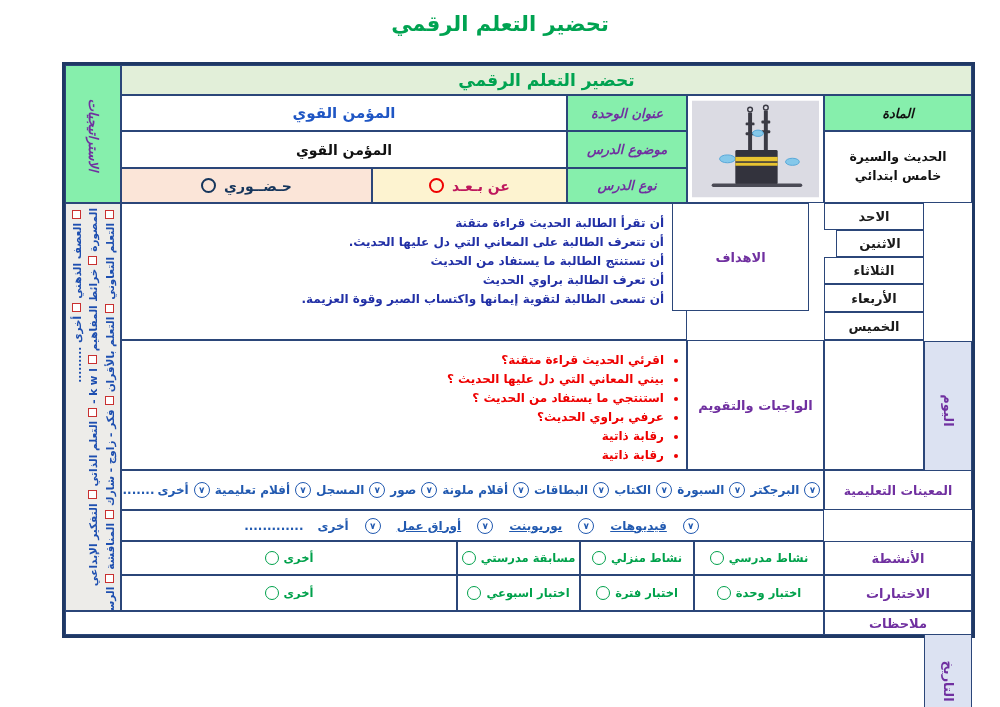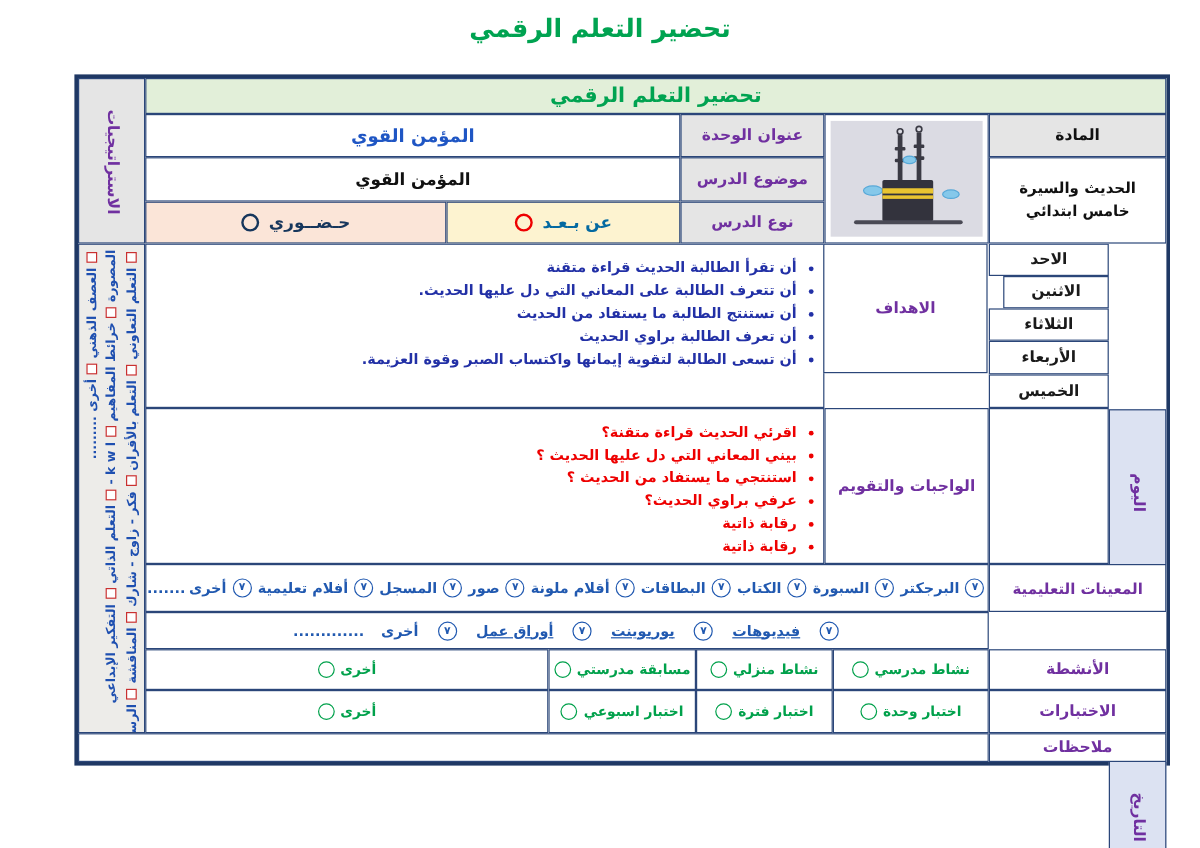--- a/index.html
+++ b/index.html
@@ -5,28 +5,28 @@
   html,body{margin:0;padding:0;background:#fff;}
   body{width:1000px;height:707px;position:relative;overflow:hidden;
        font-family:"DejaVu Sans",sans-serif;direction:rtl;}
   .page-title{position:absolute;top:12px;right:0;left:0;text-align:center;
        font-size:21px;font-weight:bold;color:#00A351;}
   .tbl{position:absolute;top:62px;right:25px;width:913px;height:576px;
        border:3px solid #1F3864;box-sizing:border-box;background:#fff;}
   .cell{position:absolute;box-sizing:border-box;border:1px solid #2B4679;
        display:flex;align-items:center;justify-content:center;background:#fff;overflow:hidden;}
   .lbl{color:#7030A0;font-weight:bold;font-size:13px;}
-  .bluebg{background:#e5e5e5;}
+  .bluebg{background:#86efac;font-style:italic;}
   .barbg{background:#DCE2F2;}
   .graybg{background:#EDECE9;}
   .hdr{background:#E2EFD9;color:#00A351;font-weight:bold;font-size:17px;}
   .black-bold{color:#111;font-weight:bold;font-size:13px;}
   .unit-val{color:#1F56C4;font-weight:bold;font-size:15px;}
   .topic-val{color:#111;font-weight:bold;font-size:14px;}
-  .remote{background:#FDF3D0;color:#0369a1;font-weight:bold;font-size:14px;letter-spacing:1px;}
+  .remote{background:#FDF3D0;color:#be185d;font-weight:bold;font-size:14px;letter-spacing:1px;}
   .inperson{background:#FBE5D8;color:#16365C;font-weight:bold;font-size:14px;letter-spacing:2px;}
   .subject-val{color:#111;font-weight:600;font-size:12.5px;line-height:1.5;text-align:center;}
   ul.blist{margin:0;padding:10px 22px 0 6px;list-style:disc;text-align:right;}
   ul.blist li{font-size:12px;font-weight:bold;line-height:1.5;margin:0 0 1px 0;}
   .obj li{color:#2230A6;}
   .hw  li{color:#EE0000;}
   .day-cell{font-size:13px;font-weight:bold;color:#1a1a1a;}
   .vwrap{position:relative;}
   .vrot{position:absolute;top:0;left:0;transform-origin:0 0;
         display:flex;align-items:center;justify-content:center;white-space:nowrap;}
@@ -147,21 +147,21 @@
 
   <div class="cell" style="right:285px;top:138px;width:566px;height:137px;align-items:flex-start;justify-content:flex-start;">
     <ul class="blist obj">
         <li>أن تقرأ الطالبة الحديث قراءة متقنة</li>
         <li>أن تتعرف الطالبة على المعاني التي دل عليها الحديث.</li>
         <li>أن تستنتج الطالبة ما يستفاد من الحديث</li>
         <li>أن تعرف الطالبة براوي الحديث</li>
         <li>أن تسعى الطالبة لتقوية إيمانها واكتساب الصبر وقوة العزيمة.</li>
       </ul>
   </div>
-  <div class="cell lbl" style="right:149px;top:138px;width:137px;height:108px;">الاهداف</div>
+  <div class="cell lbl" style="right:163px;top:138px;width:137px;height:108px;">الاهداف</div>
   <div class="cell day-cell" style="right:48px;top:138px;width:100px;height:27px;">الاحد</div>
   <div class="cell day-cell" style="right:48px;top:165px;width:88px;height:27px;margin-left:16px;">الاثنين</div>
   <div class="cell day-cell" style="right:48px;top:192px;width:100px;height:27px;">الثلاثاء</div>
   <div class="cell day-cell" style="right:48px;top:219px;width:100px;height:28px;">الأربعاء</div>
   <div class="cell day-cell" style="right:48px;top:247px;width:100px;height:28px;">الخميس</div>
   <div class="cell barbg vwrap" style="right:0;top:138px;width:48px;height:137px;">
     <div class="vrot lbl" style="width:137px;height:48px;transform:translateX(48px) rotate(90deg);">اليوم</div>
   </div>
 
   <div class="cell" style="right:285px;top:275px;width:566px;height:130px;align-items:flex-start;justify-content:flex-start;">

